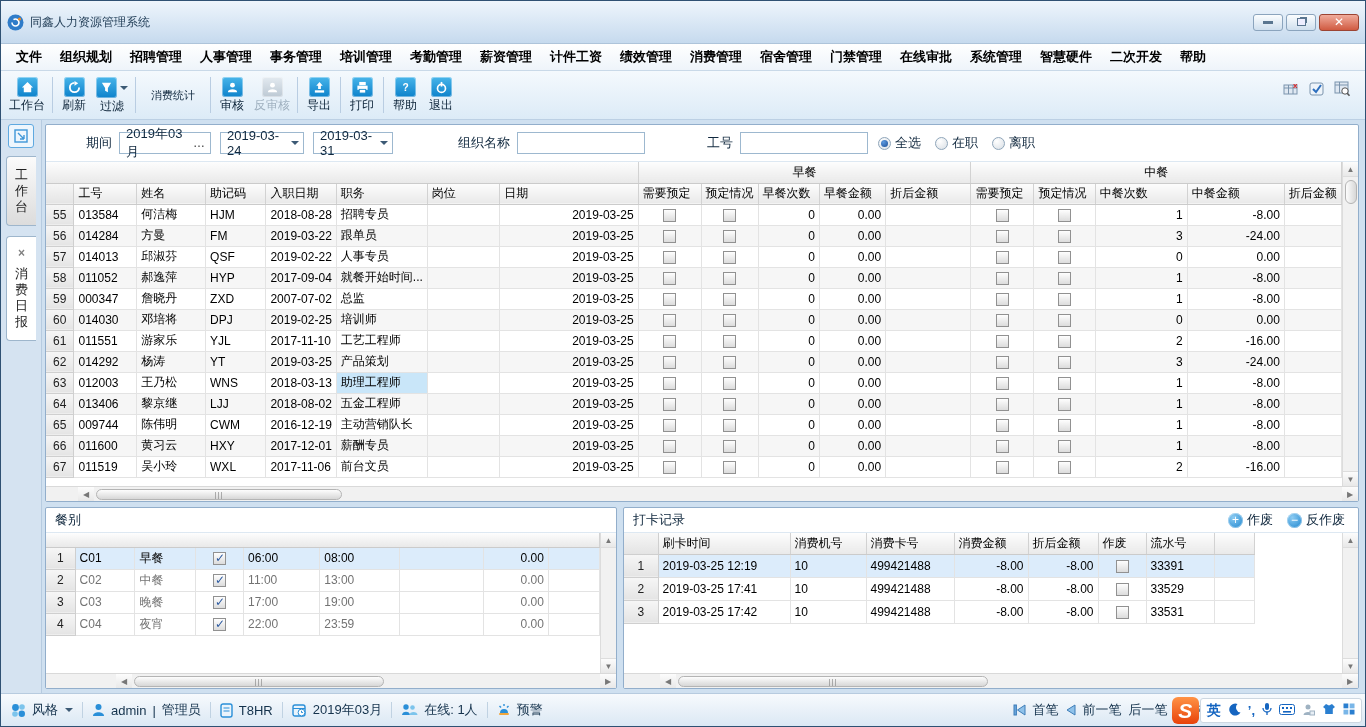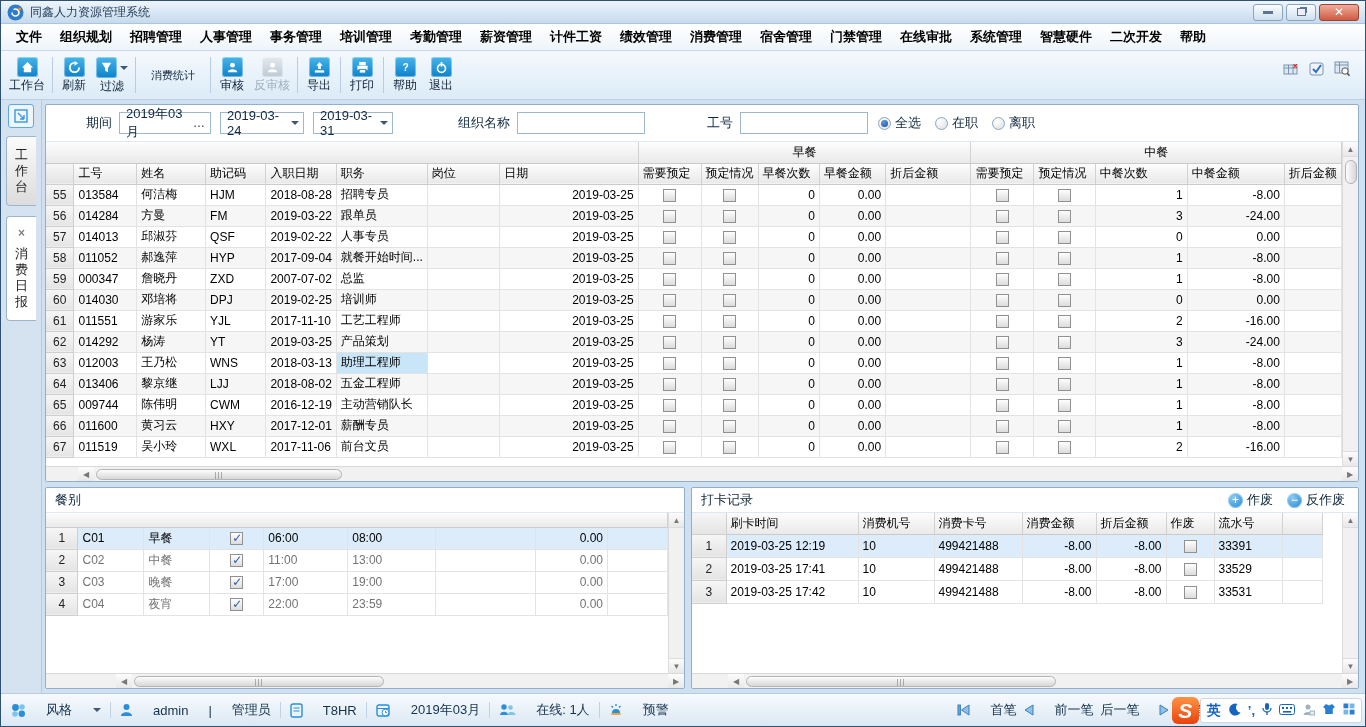--- a/index.html
+++ b/index.html
@@ -1,19 +1,19 @@
 <!DOCTYPE html>
 <html><head>
 <meta charset="utf-8">
 <style>
 *{margin:0;padding:0;box-sizing:border-box;}
 body{font-family:"Liberation Sans","DejaVu Sans",sans-serif;font-size:12px;background:#888;}
 .window{width:1366px;height:727px;border:1px solid #2f5173;background:#cfe0f0;display:flex;flex-direction:column;position:relative;overflow:hidden;}
 
-.titlebar{height:23px;background:linear-gradient(#eef5fc,#c6daee);display:flex;align-items:center;padding:0 6px;border-bottom:1px solid #aec4da;flex:none;}
+.titlebar{height:43px;background:linear-gradient(#eef5fc,#c6daee);display:flex;align-items:center;padding:0 6px;border-bottom:1px solid #aec4da;flex:none;}
 .app-icon{width:17px;height:17px;margin-right:6px;}
 .title-text{font-size:12px;color:#233f58;}
 .win-controls{margin-left:auto;display:flex;gap:3px;}
 .win-btn{width:30px;height:17px;border:1px solid #8ba4bd;border-radius:3px;background:linear-gradient(#fbfdfe,#cfdfee);display:flex;align-items:center;justify-content:center;color:#466;}
 .win-btn.close{background:linear-gradient(#f0ac9c,#d05a41);border-color:#9c4433;width:40px;color:#fff;font-weight:bold;}
 .glyph-min{width:10px;height:3px;background:#5a7690;}
 .glyph-restore{width:9px;height:8px;border:1px solid #5a7690;background:#eef;box-shadow:2px -2px 0 -1px #5a7690;}
 
 .menubar{height:27px;background:linear-gradient(#ffffff,#eef4fa);display:flex;align-items:center;padding:0 6px;border-bottom:1px solid #c9d9e8;flex:none;}
 .menu-item{padding:4px 9px;font-weight:bold;font-size:13px;color:#000;cursor:default;}
@@ -71,29 +71,29 @@
 .vs-btn{height:15px;width:100%;display:flex;align-items:center;justify-content:center;color:#777;font-size:8px;background:linear-gradient(#fcfcfc,#e8e8e8);border-bottom:1px solid #ddd;}
 .vs-btn.bottom{border-top:1px solid #ddd;border-bottom:none;}
 .vs-thumb{width:12px;border:1px solid #b4b4b4;border-radius:6px;background:linear-gradient(to right,#fdfdfd,#d7d7d7);margin-top:3px;}
 .vs-fill{flex:1;}
 .hscroll{height:15px;background:#f1f1f1;border-top:1px solid #d9d9d9;display:flex;align-items:center;flex:none;}
 .hs-btn{width:16px;height:100%;display:flex;align-items:center;justify-content:center;color:#777;font-size:8px;background:linear-gradient(#fcfcfc,#e8e8e8);}
 .hs-thumb{height:11px;border:1px solid #b4b4b4;border-radius:6px;background:linear-gradient(#fdfdfd,#d7d7d7);display:flex;align-items:center;justify-content:center;color:#8a8a8a;font-size:8px;letter-spacing:1px;margin:0 2px;}
 .hs-fill{flex:1;}
 
 .bottom-row{flex:1;display:flex;gap:6px;min-height:0;}
-.meal-panel{width:640px;display:flex;flex-direction:column;flex:none;}
+.meal-panel{width:572px;display:flex;flex-direction:column;flex:none;}
 .card-panel{flex:1;display:flex;flex-direction:column;min-width:0;}
 .panel-title{height:25px;display:flex;align-items:center;padding:0 9px;font-size:13px;color:#10283e;border-bottom:1px solid #dde8f2;flex:none;gap:14px;}
 .void-btns{margin-left:auto;display:flex;gap:14px;align-items:center;padding-right:4px;}
 .void-btn{display:flex;align-items:center;gap:4px;color:#10283e;font-size:13px;}
 .circle-btn{width:15px;height:15px;border-radius:50%;background:radial-gradient(circle at 35% 30%,#8ccbf2,#1b84ce);color:#fff;display:flex;align-items:center;justify-content:center;font-size:12px;line-height:1;box-shadow:inset 0 0 0 1px rgba(255,255,255,.4);}
 
 .statusbar{height:33px;background:linear-gradient(#f7fafd,#dbe8f4);border-top:1px solid #b7cbdf;display:flex;align-items:center;padding:0 10px;gap:9px;flex:none;position:relative;font-size:13px;color:#14324c;}
-.sb-item{display:flex;align-items:center;gap:20px;white-space:nowrap;}
+.sb-item{display:flex;align-items:center;gap:6px;white-space:nowrap;}
 .sb-sep{width:1px;height:16px;background:#c0d2e2;}
 .sb-right{margin-left:auto;display:flex;align-items:center;gap:7px;white-space:nowrap;padding-right:2px;}
 .ime-bar{position:absolute;right:3px;bottom:2px;display:flex;align-items:center;z-index:5;}
 .sogou-logo{width:27px;height:27px;border-radius:6px;background:linear-gradient(#ff9346,#e8420a);color:#fff;font-weight:bold;font-size:21px;font-style:italic;display:flex;align-items:center;justify-content:center;margin-right:1px;}
 .ime-items{height:25px;background:#fff;border:1px solid #cdd7e1;border-radius:3px;display:flex;align-items:center;padding:0 6px;gap:7px;}
 .ime-lang{color:#1565c0;font-weight:bold;font-size:14px;}
 .ime-mark{color:#1565c0;font-weight:bold;font-size:13px;}
 </style>
 </head>
 <body>

